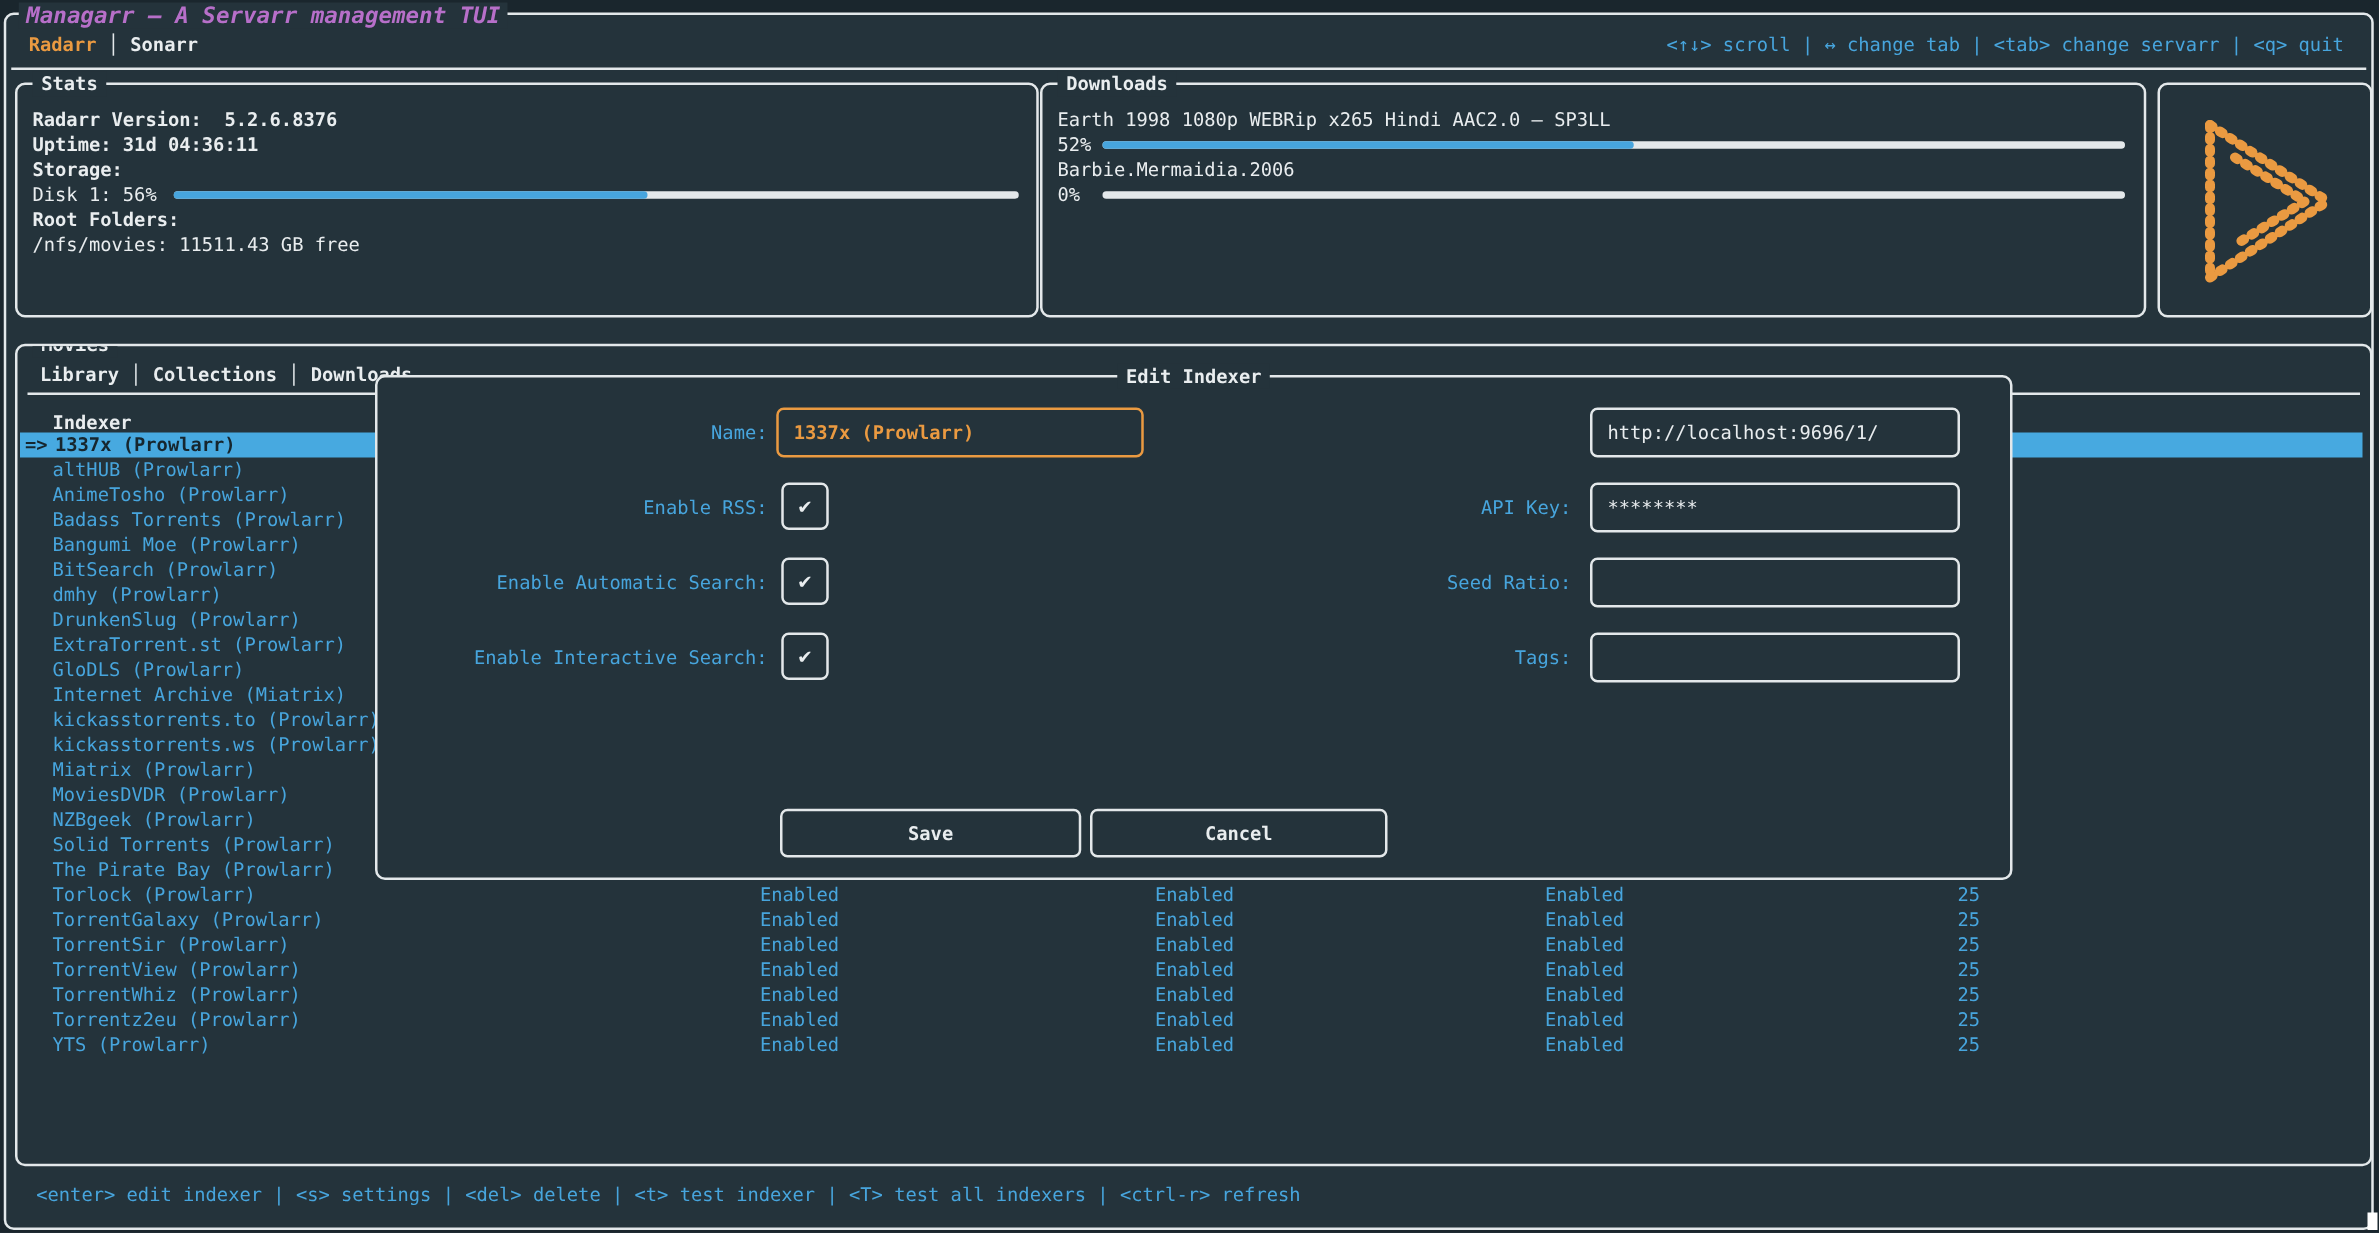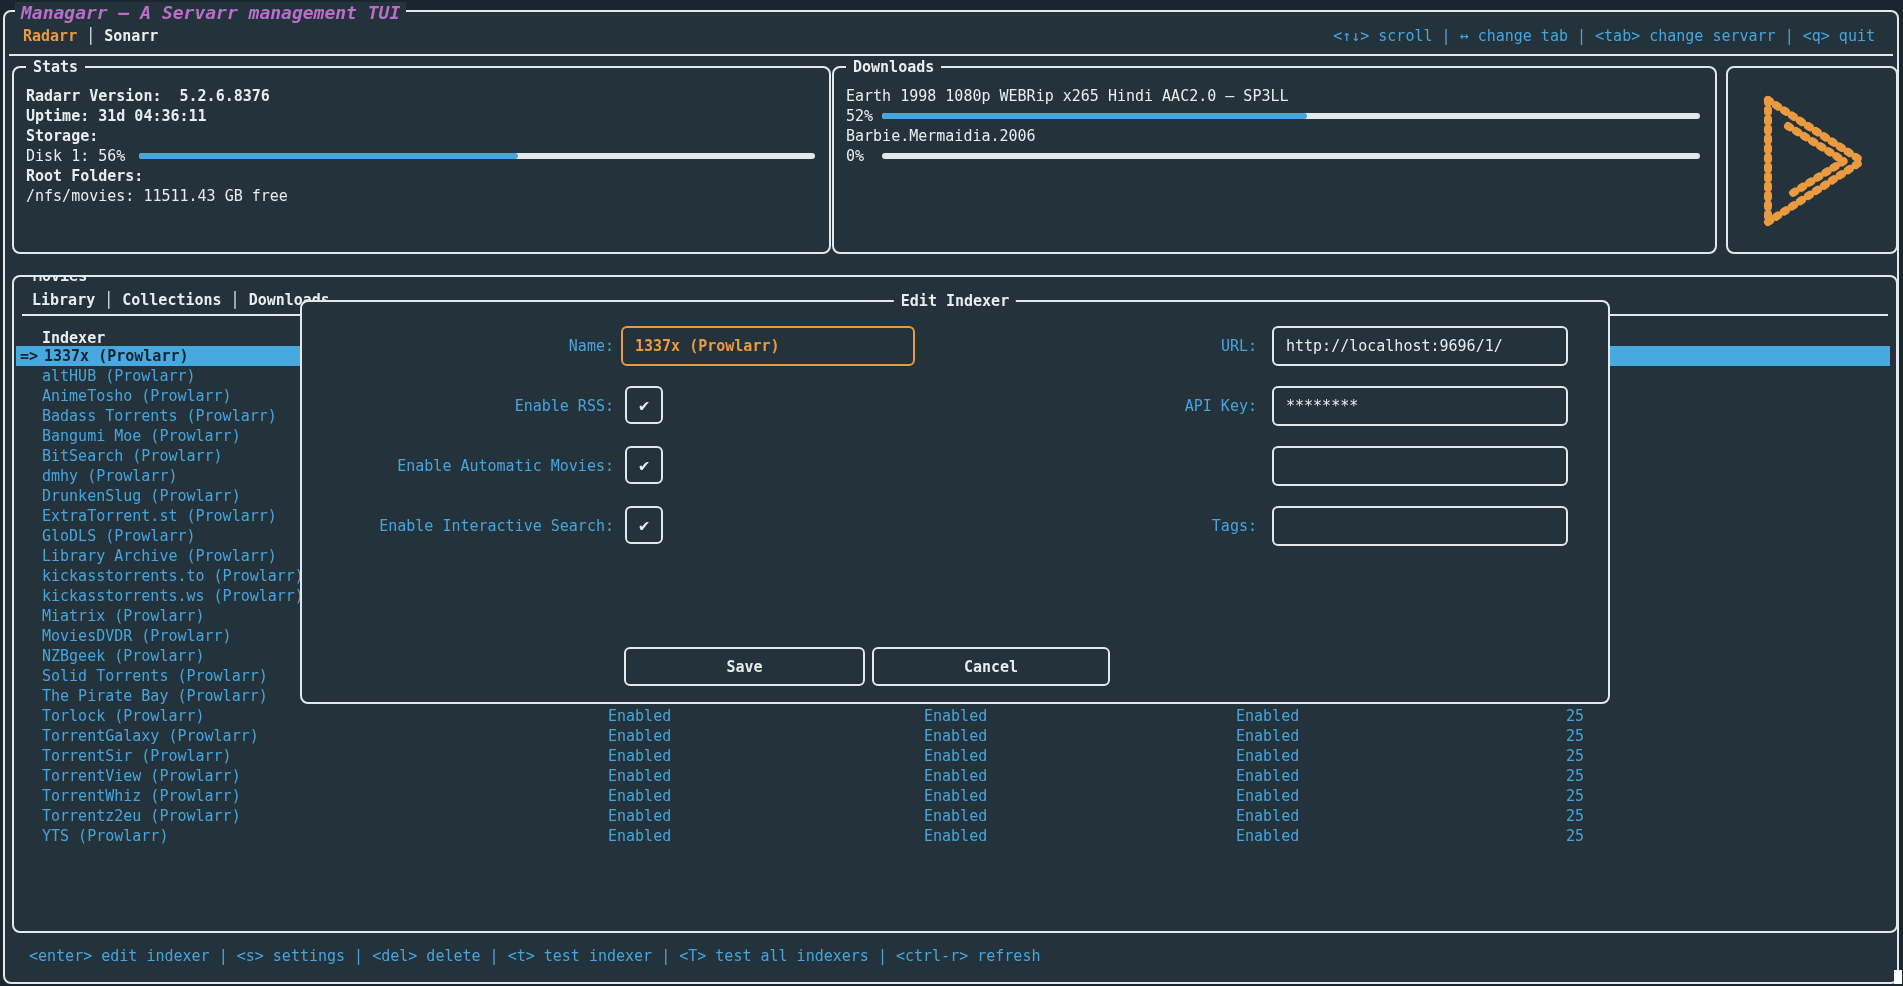--- a/index.html
+++ b/index.html
@@ -183,21 +183,21 @@
           <span class="c4">25</span>
         </div>
         <div class="trow" style="top: 249px;">
           <span class="cname">GloDLS (Prowlarr)</span>
           <span class="c1">Enabled</span>
           <span class="c2">Enabled</span>
           <span class="c3">Enabled</span>
           <span class="c4">25</span>
         </div>
         <div class="trow" style="top: 269px;">
-          <span class="cname">Library Archive (Prowlarr)</span>
+          <span class="cname">Internet Archive (Miatrix)</span>
           <span class="c1">Enabled</span>
           <span class="c2">Enabled</span>
           <span class="c3">Enabled</span>
           <span class="c4">25</span>
         </div>
         <div class="trow" style="top: 289px;">
           <span class="cname">kickasstorrents.to (Prowlarr)</span>
           <span class="c1">Enabled</span>
           <span class="c2">Enabled</span>
           <span class="c3">Enabled</span>
@@ -297,38 +297,38 @@
       </div>
   </div>
 
   <div class="modal">
     <span class="box-title">Edit Indexer</span>
 
     <span class="mlabel" style="left:22px;top:24px;">Name:</span>
     <div class="inp accent" style="left:319px;top:24px;width:294px;">
       <span>1337x (Prowlarr)</span>
     </div>
-    <span class="mlabel" style="left:665px;top:24px;">URL:</span>
     <div class="inp" style="left:970px;top:24px;width:296px;">
       <span>http://localhost:9696/1/</span>
     </div>
 
     <span class="mlabel" style="left:22px;top:84px;">Enable RSS:</span>
     <div class="cb" style="left:323px;top:84px;">
       <span>✔</span>
     </div>
     <span class="mlabel" style="left:665px;top:84px;">API Key:</span>
     <div class="inp" style="left:970px;top:84px;width:296px;">
       <span>********</span>
     </div>
 
-    <span class="mlabel" style="left:22px;top:144px;">Enable Automatic Movies:</span>
+    <span class="mlabel" style="left:22px;top:144px;">Enable Automatic Search:</span>
     <div class="cb" style="left:323px;top:144px;">
       <span>✔</span>
     </div>
+    <span class="mlabel" style="left:665px;top:144px;">Seed Ratio:</span>
     <div class="inp" style="left:970px;top:144px;width:296px;">
       <span></span>
     </div>
 
     <span class="mlabel" style="left:22px;top:204px;">Enable Interactive Search:</span>
     <div class="cb" style="left:323px;top:204px;">
       <span>✔</span>
     </div>
     <span class="mlabel" style="left:665px;top:204px;">Tags:</span>
     <div class="inp" style="left:970px;top:204px;width:296px;">

